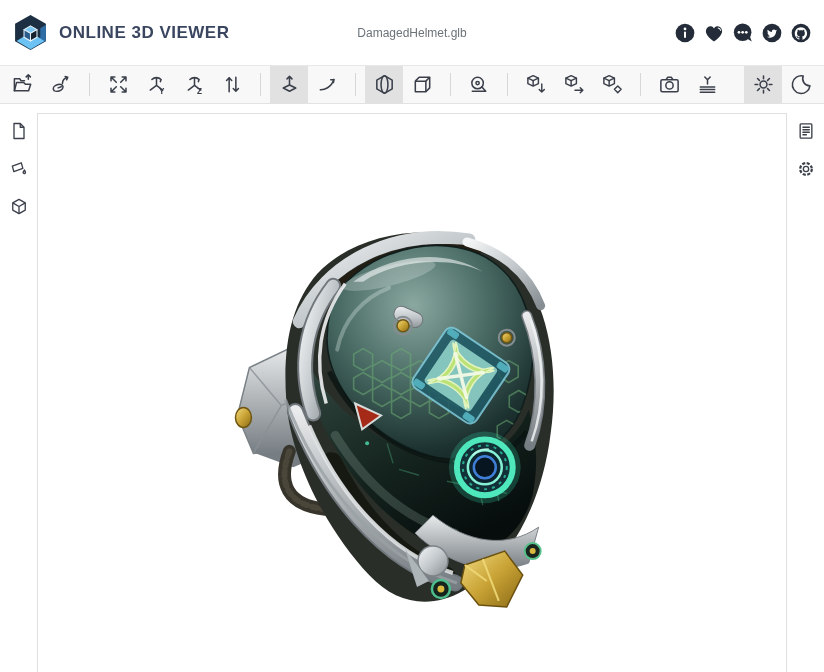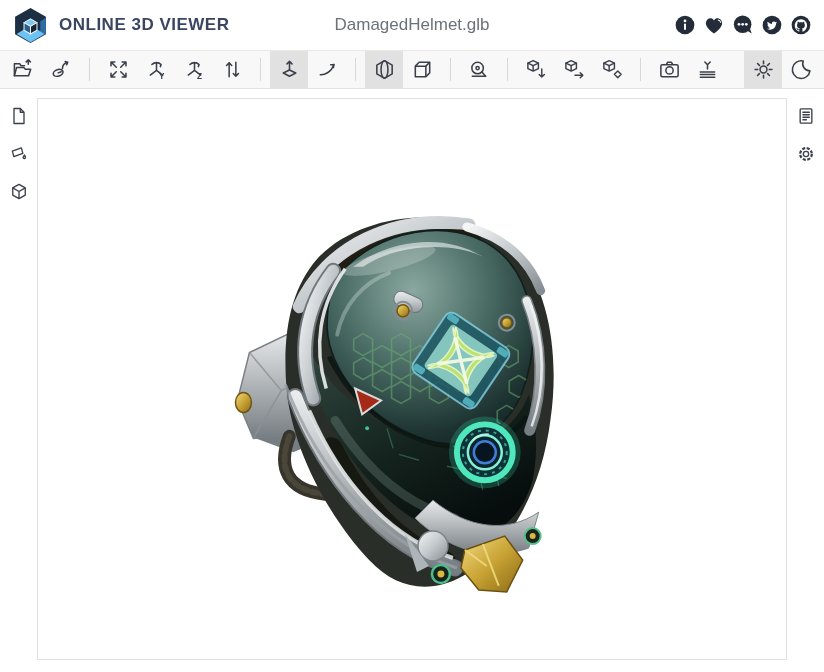--- a/index.html
+++ b/index.html
@@ -2,28 +2,28 @@
 <html><head>
 <meta charset="utf-8">
 <style>
   html,body{margin:0;padding:0;}
   body{
     width:824px;height:672px;overflow:hidden;background:#ffffff;
     font-family:"Liberation Sans",sans-serif;position:relative;
   }
   
   .header{
-    height:51px;border-bottom:1px solid #e8e8e8;background:#fff;
+    height:66px;border-bottom:1px solid #e8e8e8;background:#fff;
     display:flex;align-items:center;padding:4px 12px;box-sizing:border-box;position:relative;
   }
   .logo{width:37px;height:37px;margin-right:10px;flex:0 0 auto;}
   .app-title{font-size:17px;font-weight:700;color:#3a4660;letter-spacing:.5px;white-space:nowrap;z-index:2;}
   .file-name{
     position:absolute;left:0;right:0;top:0;bottom:0;display:flex;align-items:center;justify-content:center;
-    color:#6b7278;font-size:17px;pointer-events:none;z-index:1;
+    color:#6b7278;font-size:12px;pointer-events:none;z-index:1;
   }
   .hdr-links{margin-left:auto;display:flex;gap:7px;z-index:2;}
   .hdr-link{width:22px;height:22px;border:none;background:none;padding:0;color:#232c38;cursor:pointer;}
   .hdr-link svg{width:22px;height:22px;display:block;}
   
   .toolbar{
     height:37px;background:#f8f8f8;border-bottom:1px solid #e2e2e2;
     display:flex;align-items:stretch;padding:0 4px;box-sizing:content-box;
   }
   .tb-btn{

